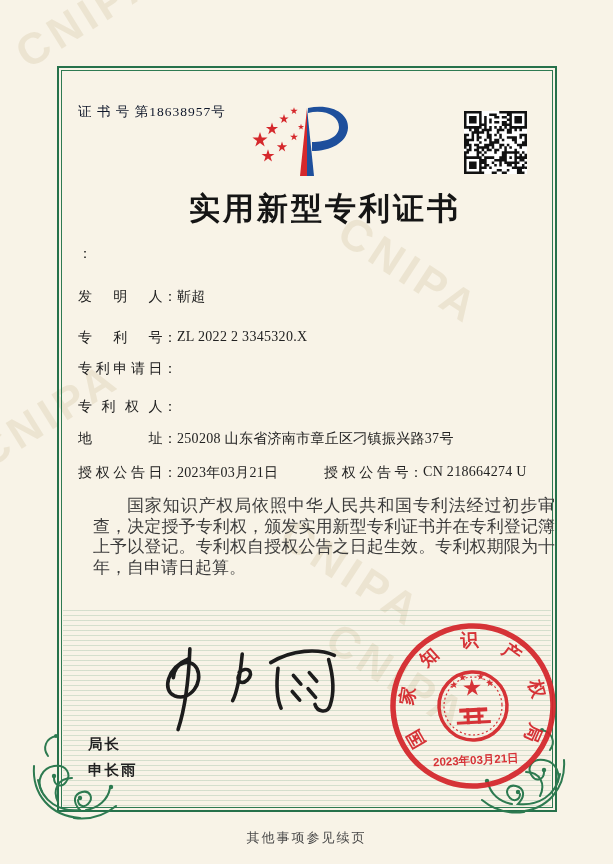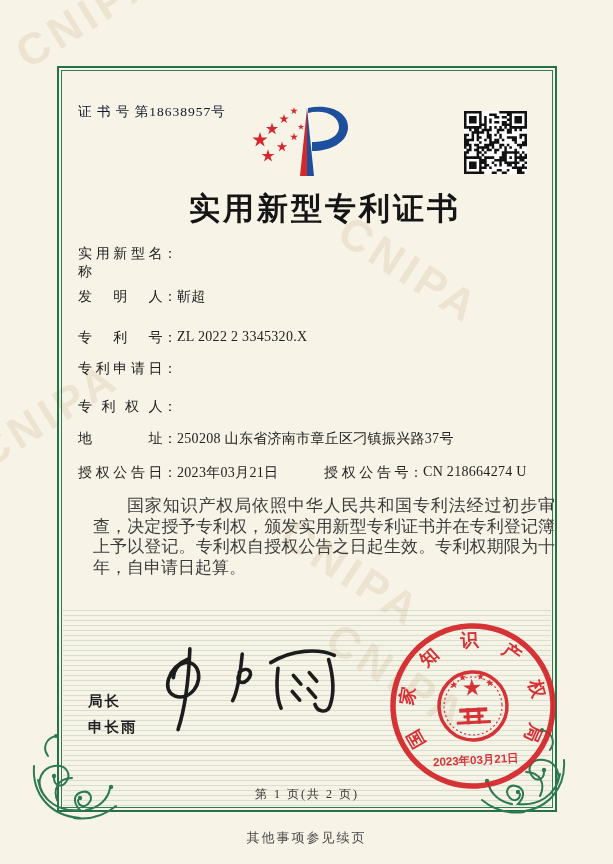--- a/index.html
+++ b/index.html
@@ -31,21 +31,21 @@
   .row { position:absolute; left:78px; width:462px; display:flex; font-size:14px; color:#222; z-index:2; }
   .row .lbl { width:85px; text-align:justify; text-align-last:justify; letter-spacing:.5px; }
   .row .colon { width:14px; text-align:center; }
   .row .val { flex:1; letter-spacing:.3px; }
   .pair2 { position:absolute; left:227px; top:0; display:flex; width:235px;margin-left:19px; }
   .pair2 .lbl { width:85px; text-align:justify; text-align-last:justify; }
 
   .para { position:absolute; left:93px; width:462px; font-size:17px; line-height:20.5px;
           text-indent:2em; text-align:justify; color:#3c3c3c; z-index:2; }
 
-  .official { position:absolute; left:88px; font-size:14.5px; font-weight:700; color:#222; z-index:2; letter-spacing:2px; }
+  .official { position:absolute; left:88px; font-size:14.5px; font-weight:700; color:#222; z-index:2; letter-spacing:2px;margin-top:43px; }
   .signature { position:absolute; left:148px; top:638px; z-index:2; }
 
   .seal { position:absolute; left:387px; top:620px; width:172px; height:172px; z-index:3;
           transform:rotate(-3deg); opacity:.93; }
 
   .ornament { position:absolute; z-index:2; }
   .ornament.right { transform:scaleX(-1); }
 
   .pageinfo { position:absolute; left:57px; top:786px; width:500px; text-align:center;
               font-size:12px; letter-spacing:2px; color:#333; z-index:2; }
@@ -91,21 +91,20 @@
   </svg>
 
   <svg id="qr" class="qr" width="63" height="63" viewBox="0 0 25 25">
     <rect width="25" height="25" fill="#ffffff"></rect>
     <path id="qr-modules" fill="#111111" d="M0 0h1v1h-1zM1 0h1v1h-1zM2 0h1v1h-1zM3 0h1v1h-1zM4 0h1v1h-1zM5 0h1v1h-1zM6 0h1v1h-1zM14 0h1v1h-1zM15 0h1v1h-1zM16 0h1v1h-1zM17 0h1v1h-1zM18 0h1v1h-1zM19 0h1v1h-1zM20 0h1v1h-1zM21 0h1v1h-1zM22 0h1v1h-1zM23 0h1v1h-1zM24 0h1v1h-1zM0 1h1v1h-1zM6 1h1v1h-1zM10 1h1v1h-1zM11 1h1v1h-1zM12 1h1v1h-1zM17 1h1v1h-1zM18 1h1v1h-1zM24 1h1v1h-1zM0 2h1v1h-1zM2 2h1v1h-1zM3 2h1v1h-1zM4 2h1v1h-1zM6 2h1v1h-1zM8 2h1v1h-1zM12 2h1v1h-1zM13 2h1v1h-1zM15 2h1v1h-1zM16 2h1v1h-1zM18 2h1v1h-1zM20 2h1v1h-1zM21 2h1v1h-1zM22 2h1v1h-1zM24 2h1v1h-1zM0 3h1v1h-1zM2 3h1v1h-1zM3 3h1v1h-1zM4 3h1v1h-1zM6 3h1v1h-1zM8 3h1v1h-1zM10 3h1v1h-1zM17 3h1v1h-1zM18 3h1v1h-1zM20 3h1v1h-1zM21 3h1v1h-1zM22 3h1v1h-1zM24 3h1v1h-1zM0 4h1v1h-1zM2 4h1v1h-1zM3 4h1v1h-1zM4 4h1v1h-1zM6 4h1v1h-1zM8 4h1v1h-1zM10 4h1v1h-1zM12 4h1v1h-1zM13 4h1v1h-1zM15 4h1v1h-1zM16 4h1v1h-1zM18 4h1v1h-1zM20 4h1v1h-1zM21 4h1v1h-1zM22 4h1v1h-1zM24 4h1v1h-1zM0 5h1v1h-1zM6 5h1v1h-1zM7 5h1v1h-1zM8 5h1v1h-1zM15 5h1v1h-1zM16 5h1v1h-1zM17 5h1v1h-1zM18 5h1v1h-1zM24 5h1v1h-1zM0 6h1v1h-1zM1 6h1v1h-1zM2 6h1v1h-1zM3 6h1v1h-1zM4 6h1v1h-1zM5 6h1v1h-1zM6 6h1v1h-1zM8 6h1v1h-1zM10 6h1v1h-1zM12 6h1v1h-1zM14 6h1v1h-1zM16 6h1v1h-1zM18 6h1v1h-1zM19 6h1v1h-1zM20 6h1v1h-1zM21 6h1v1h-1zM22 6h1v1h-1zM23 6h1v1h-1zM24 6h1v1h-1zM2 7h1v1h-1zM4 7h1v1h-1zM5 7h1v1h-1zM7 7h1v1h-1zM8 7h1v1h-1zM9 7h1v1h-1zM10 7h1v1h-1zM13 7h1v1h-1zM14 7h1v1h-1zM15 7h1v1h-1zM17 7h1v1h-1zM18 7h1v1h-1zM20 7h1v1h-1zM22 7h1v1h-1zM3 8h1v1h-1zM4 8h1v1h-1zM5 8h1v1h-1zM6 8h1v1h-1zM7 8h1v1h-1zM9 8h1v1h-1zM13 8h1v1h-1zM17 8h1v1h-1zM18 8h1v1h-1zM0 9h1v1h-1zM1 9h1v1h-1zM3 9h1v1h-1zM5 9h1v1h-1zM9 9h1v1h-1zM10 9h1v1h-1zM12 9h1v1h-1zM14 9h1v1h-1zM22 9h1v1h-1zM23 9h1v1h-1zM24 9h1v1h-1zM0 10h1v1h-1zM3 10h1v1h-1zM5 10h1v1h-1zM6 10h1v1h-1zM9 10h1v1h-1zM10 10h1v1h-1zM14 10h1v1h-1zM17 10h1v1h-1zM18 10h1v1h-1zM19 10h1v1h-1zM20 10h1v1h-1zM22 10h1v1h-1zM24 10h1v1h-1zM0 11h1v1h-1zM1 11h1v1h-1zM2 11h1v1h-1zM3 11h1v1h-1zM5 11h1v1h-1zM8 11h1v1h-1zM10 11h1v1h-1zM12 11h1v1h-1zM13 11h1v1h-1zM15 11h1v1h-1zM19 11h1v1h-1zM20 11h1v1h-1zM24 11h1v1h-1zM0 12h1v1h-1zM1 12h1v1h-1zM6 12h1v1h-1zM10 12h1v1h-1zM11 12h1v1h-1zM12 12h1v1h-1zM13 12h1v1h-1zM20 12h1v1h-1zM23 12h1v1h-1zM24 12h1v1h-1zM0 13h1v1h-1zM1 13h1v1h-1zM2 13h1v1h-1zM4 13h1v1h-1zM5 13h1v1h-1zM8 13h1v1h-1zM9 13h1v1h-1zM10 13h1v1h-1zM11 13h1v1h-1zM14 13h1v1h-1zM15 13h1v1h-1zM17 13h1v1h-1zM21 13h1v1h-1zM22 13h1v1h-1zM23 13h1v1h-1zM24 13h1v1h-1zM0 14h1v1h-1zM2 14h1v1h-1zM5 14h1v1h-1zM6 14h1v1h-1zM7 14h1v1h-1zM8 14h1v1h-1zM9 14h1v1h-1zM11 14h1v1h-1zM14 14h1v1h-1zM16 14h1v1h-1zM18 14h1v1h-1zM22 14h1v1h-1zM1 15h1v1h-1zM2 15h1v1h-1zM4 15h1v1h-1zM5 15h1v1h-1zM7 15h1v1h-1zM9 15h1v1h-1zM10 15h1v1h-1zM12 15h1v1h-1zM13 15h1v1h-1zM16 15h1v1h-1zM20 15h1v1h-1zM0 16h1v1h-1zM1 16h1v1h-1zM5 16h1v1h-1zM6 16h1v1h-1zM8 16h1v1h-1zM12 16h1v1h-1zM15 16h1v1h-1zM16 16h1v1h-1zM17 16h1v1h-1zM18 16h1v1h-1zM19 16h1v1h-1zM20 16h1v1h-1zM21 16h1v1h-1zM23 16h1v1h-1zM0 17h1v1h-1zM5 17h1v1h-1zM7 17h1v1h-1zM15 17h1v1h-1zM16 17h1v1h-1zM20 17h1v1h-1zM22 17h1v1h-1zM24 17h1v1h-1zM0 18h1v1h-1zM1 18h1v1h-1zM2 18h1v1h-1zM3 18h1v1h-1zM4 18h1v1h-1zM5 18h1v1h-1zM6 18h1v1h-1zM8 18h1v1h-1zM9 18h1v1h-1zM10 18h1v1h-1zM11 18h1v1h-1zM14 18h1v1h-1zM15 18h1v1h-1zM16 18h1v1h-1zM18 18h1v1h-1zM20 18h1v1h-1zM21 18h1v1h-1zM22 18h1v1h-1zM23 18h1v1h-1zM24 18h1v1h-1zM0 19h1v1h-1zM6 19h1v1h-1zM7 19h1v1h-1zM8 19h1v1h-1zM12 19h1v1h-1zM13 19h1v1h-1zM14 19h1v1h-1zM15 19h1v1h-1zM16 19h1v1h-1zM20 19h1v1h-1zM22 19h1v1h-1zM23 19h1v1h-1zM0 20h1v1h-1zM2 20h1v1h-1zM3 20h1v1h-1zM4 20h1v1h-1zM6 20h1v1h-1zM7 20h1v1h-1zM8 20h1v1h-1zM11 20h1v1h-1zM14 20h1v1h-1zM16 20h1v1h-1zM17 20h1v1h-1zM18 20h1v1h-1zM19 20h1v1h-1zM20 20h1v1h-1zM21 20h1v1h-1zM24 20h1v1h-1zM0 21h1v1h-1zM2 21h1v1h-1zM3 21h1v1h-1zM4 21h1v1h-1zM6 21h1v1h-1zM8 21h1v1h-1zM9 21h1v1h-1zM12 21h1v1h-1zM14 21h1v1h-1zM17 21h1v1h-1zM18 21h1v1h-1zM20 21h1v1h-1zM23 21h1v1h-1zM0 22h1v1h-1zM2 22h1v1h-1zM3 22h1v1h-1zM4 22h1v1h-1zM6 22h1v1h-1zM7 22h1v1h-1zM8 22h1v1h-1zM10 22h1v1h-1zM19 22h1v1h-1zM20 22h1v1h-1zM21 22h1v1h-1zM22 22h1v1h-1zM23 22h1v1h-1zM24 22h1v1h-1zM0 23h1v1h-1zM6 23h1v1h-1zM13 23h1v1h-1zM14 23h1v1h-1zM17 23h1v1h-1zM21 23h1v1h-1zM22 23h1v1h-1zM0 24h1v1h-1zM1 24h1v1h-1zM2 24h1v1h-1zM3 24h1v1h-1zM4 24h1v1h-1zM5 24h1v1h-1zM6 24h1v1h-1zM7 24h1v1h-1zM11 24h1v1h-1zM12 24h1v1h-1zM15 24h1v1h-1zM16 24h1v1h-1zM21 24h1v1h-1zM22 24h1v1h-1zM23 24h1v1h-1z"></path>
   </svg>
 
   <div class="title">实用新型专利证书</div>
 
   <div class="row" style="top:245px">
-    <span class="lbl">实用新型名称</span>
       <span class="colon">：</span>
   </div>
   <div class="row" style="top:288px">
     <span class="lbl">发明人</span>
       <span class="colon">：</span>
       <span class="val">靳超</span>
   </div>
   <div class="row" style="top:329px">
     <span class="lbl">专利号</span>
       <span class="colon">：</span>
@@ -212,16 +211,15 @@
       <path d="M20,46 C14,38 18,28 28,26"></path>
     </g>
     <g fill="#2d7a50">
       <circle cx="26" cy="66" r="2.2"></circle>
         <circle cx="52" cy="88" r="2.2"></circle>
         <circle cx="83" cy="77" r="2.2"></circle>
         <circle cx="28" cy="26" r="2"></circle>
     </g>
   </svg>
 
-  <div class="pageinfo">第 1 页(共 2 页)</div>
   <div class="contnote">其他事项参见续页</div>
 
 </div>
 
 </body></html>

